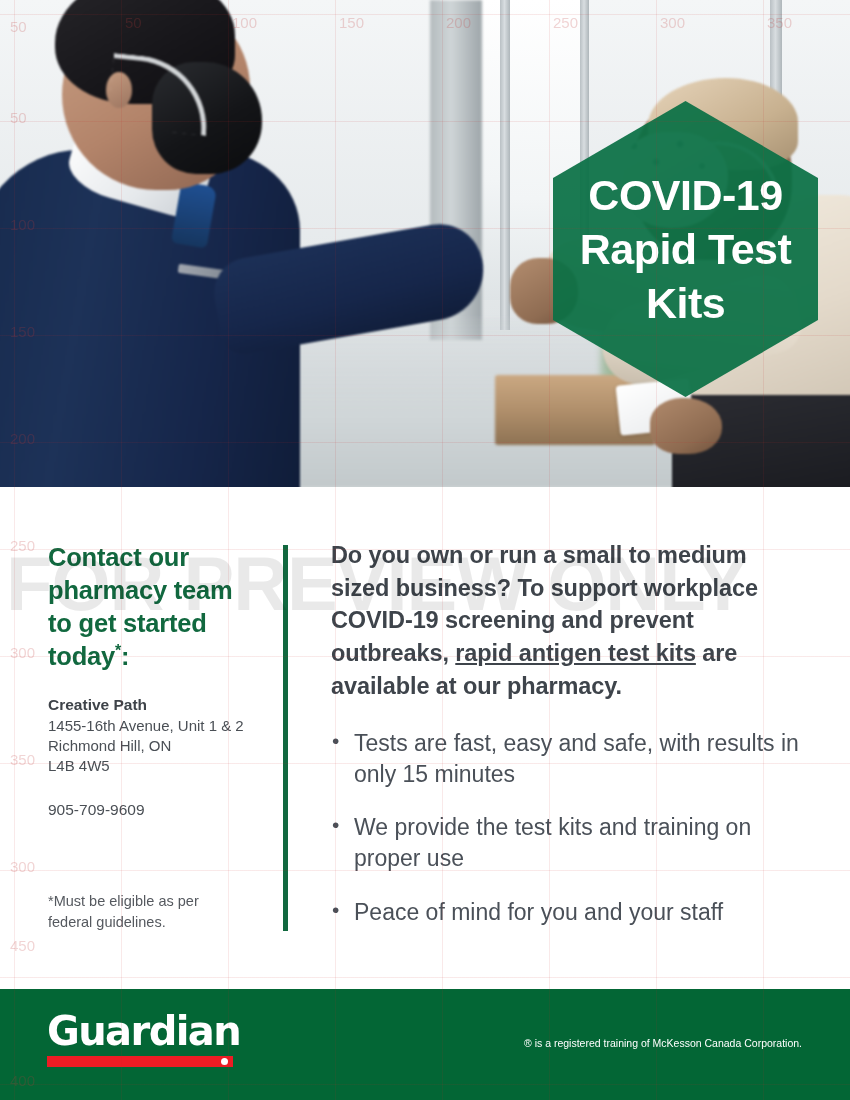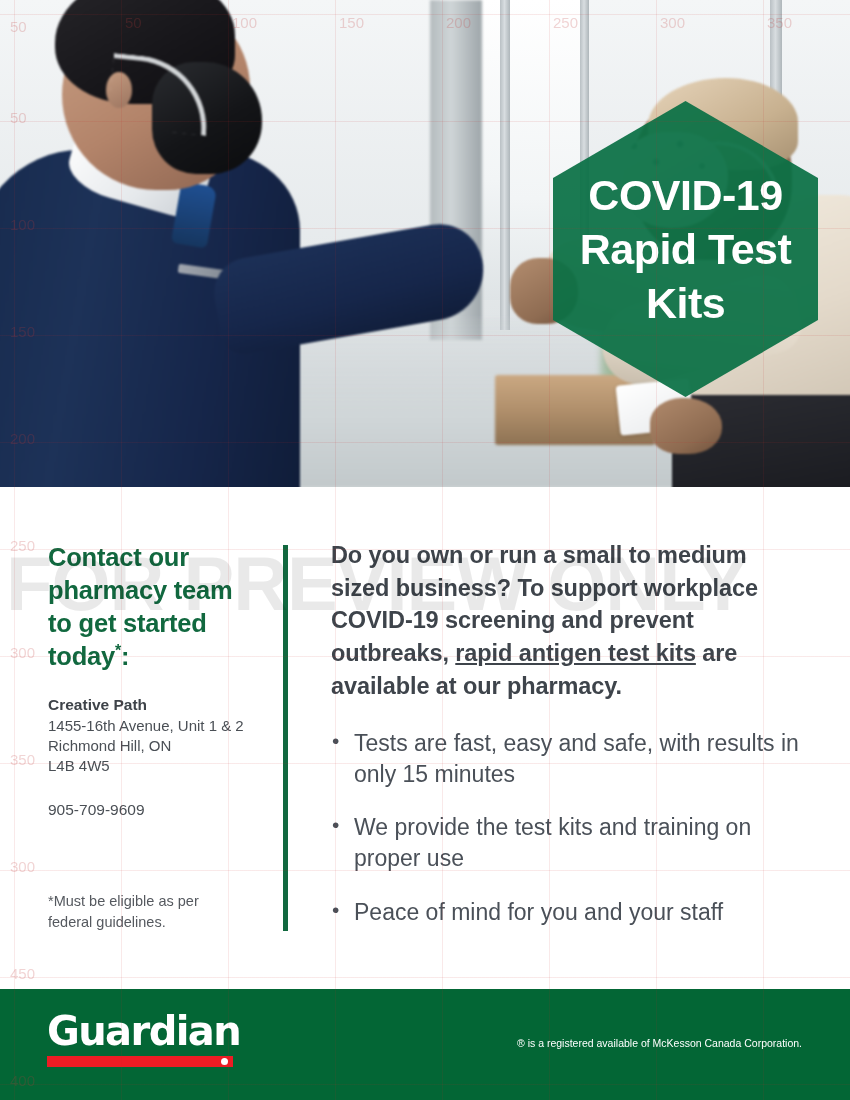--- a/index.html
+++ b/index.html
@@ -567,36 +567,36 @@
   <div class="watermark">FOR PREVIEW ONLY</div>
 
   <div class="footer">
     <div class="logo-wrap">
       <div class="logo-word">Guardian</div>
       <div class="logo-rule">
         <div class="logo-reg"></div>
       </div>
     </div>
   </div>
-  <div class="tm-text">® is a registered available of McKesson Canada Corporation.</div>
+  <div class="tm-text">® is a registered training of McKesson Canada Corporation.</div>
 
   <div class="ruler" id="ruler">
       <div class="rtick" style="left: 125px; top: 14px;">50</div>
       <div class="rtick" style="left: 232px; top: 14px;">100</div>
       <div class="rtick" style="left: 339px; top: 14px;">150</div>
       <div class="rtick" style="left: 446px; top: 14px;">200</div>
       <div class="rtick" style="left: 553px; top: 14px;">250</div>
       <div class="rtick" style="left: 660px; top: 14px;">300</div>
       <div class="rtick" style="left: 767px; top: 14px;">350</div>
       <div class="rtick" style="left: 10px; top: 18px;">50</div>
       <div class="rtick" style="left: 10px; top: 109px;">50</div>
       <div class="rtick" style="left: 10px; top: 216px;">100</div>
       <div class="rtick" style="left: 10px; top: 323px;">150</div>
       <div class="rtick" style="left: 10px; top: 430px;">200</div>
       <div class="rtick" style="left: 10px; top: 537px;">250</div>
       <div class="rtick" style="left: 10px; top: 644px;">300</div>
       <div class="rtick" style="left: 10px; top: 751px;">350</div>
       <div class="rtick" style="left: 10px; top: 858px;">300</div>
-      <div class="rtick" style="left: 10px; top: 965px;">450</div>
+      <div class="rtick" style="left: 10px; top: 937px;">450</div>
       <div class="rtick" style="left: 10px; top: 1072px;">400</div>
     </div>
 
 </div>
 
 </body></html>

